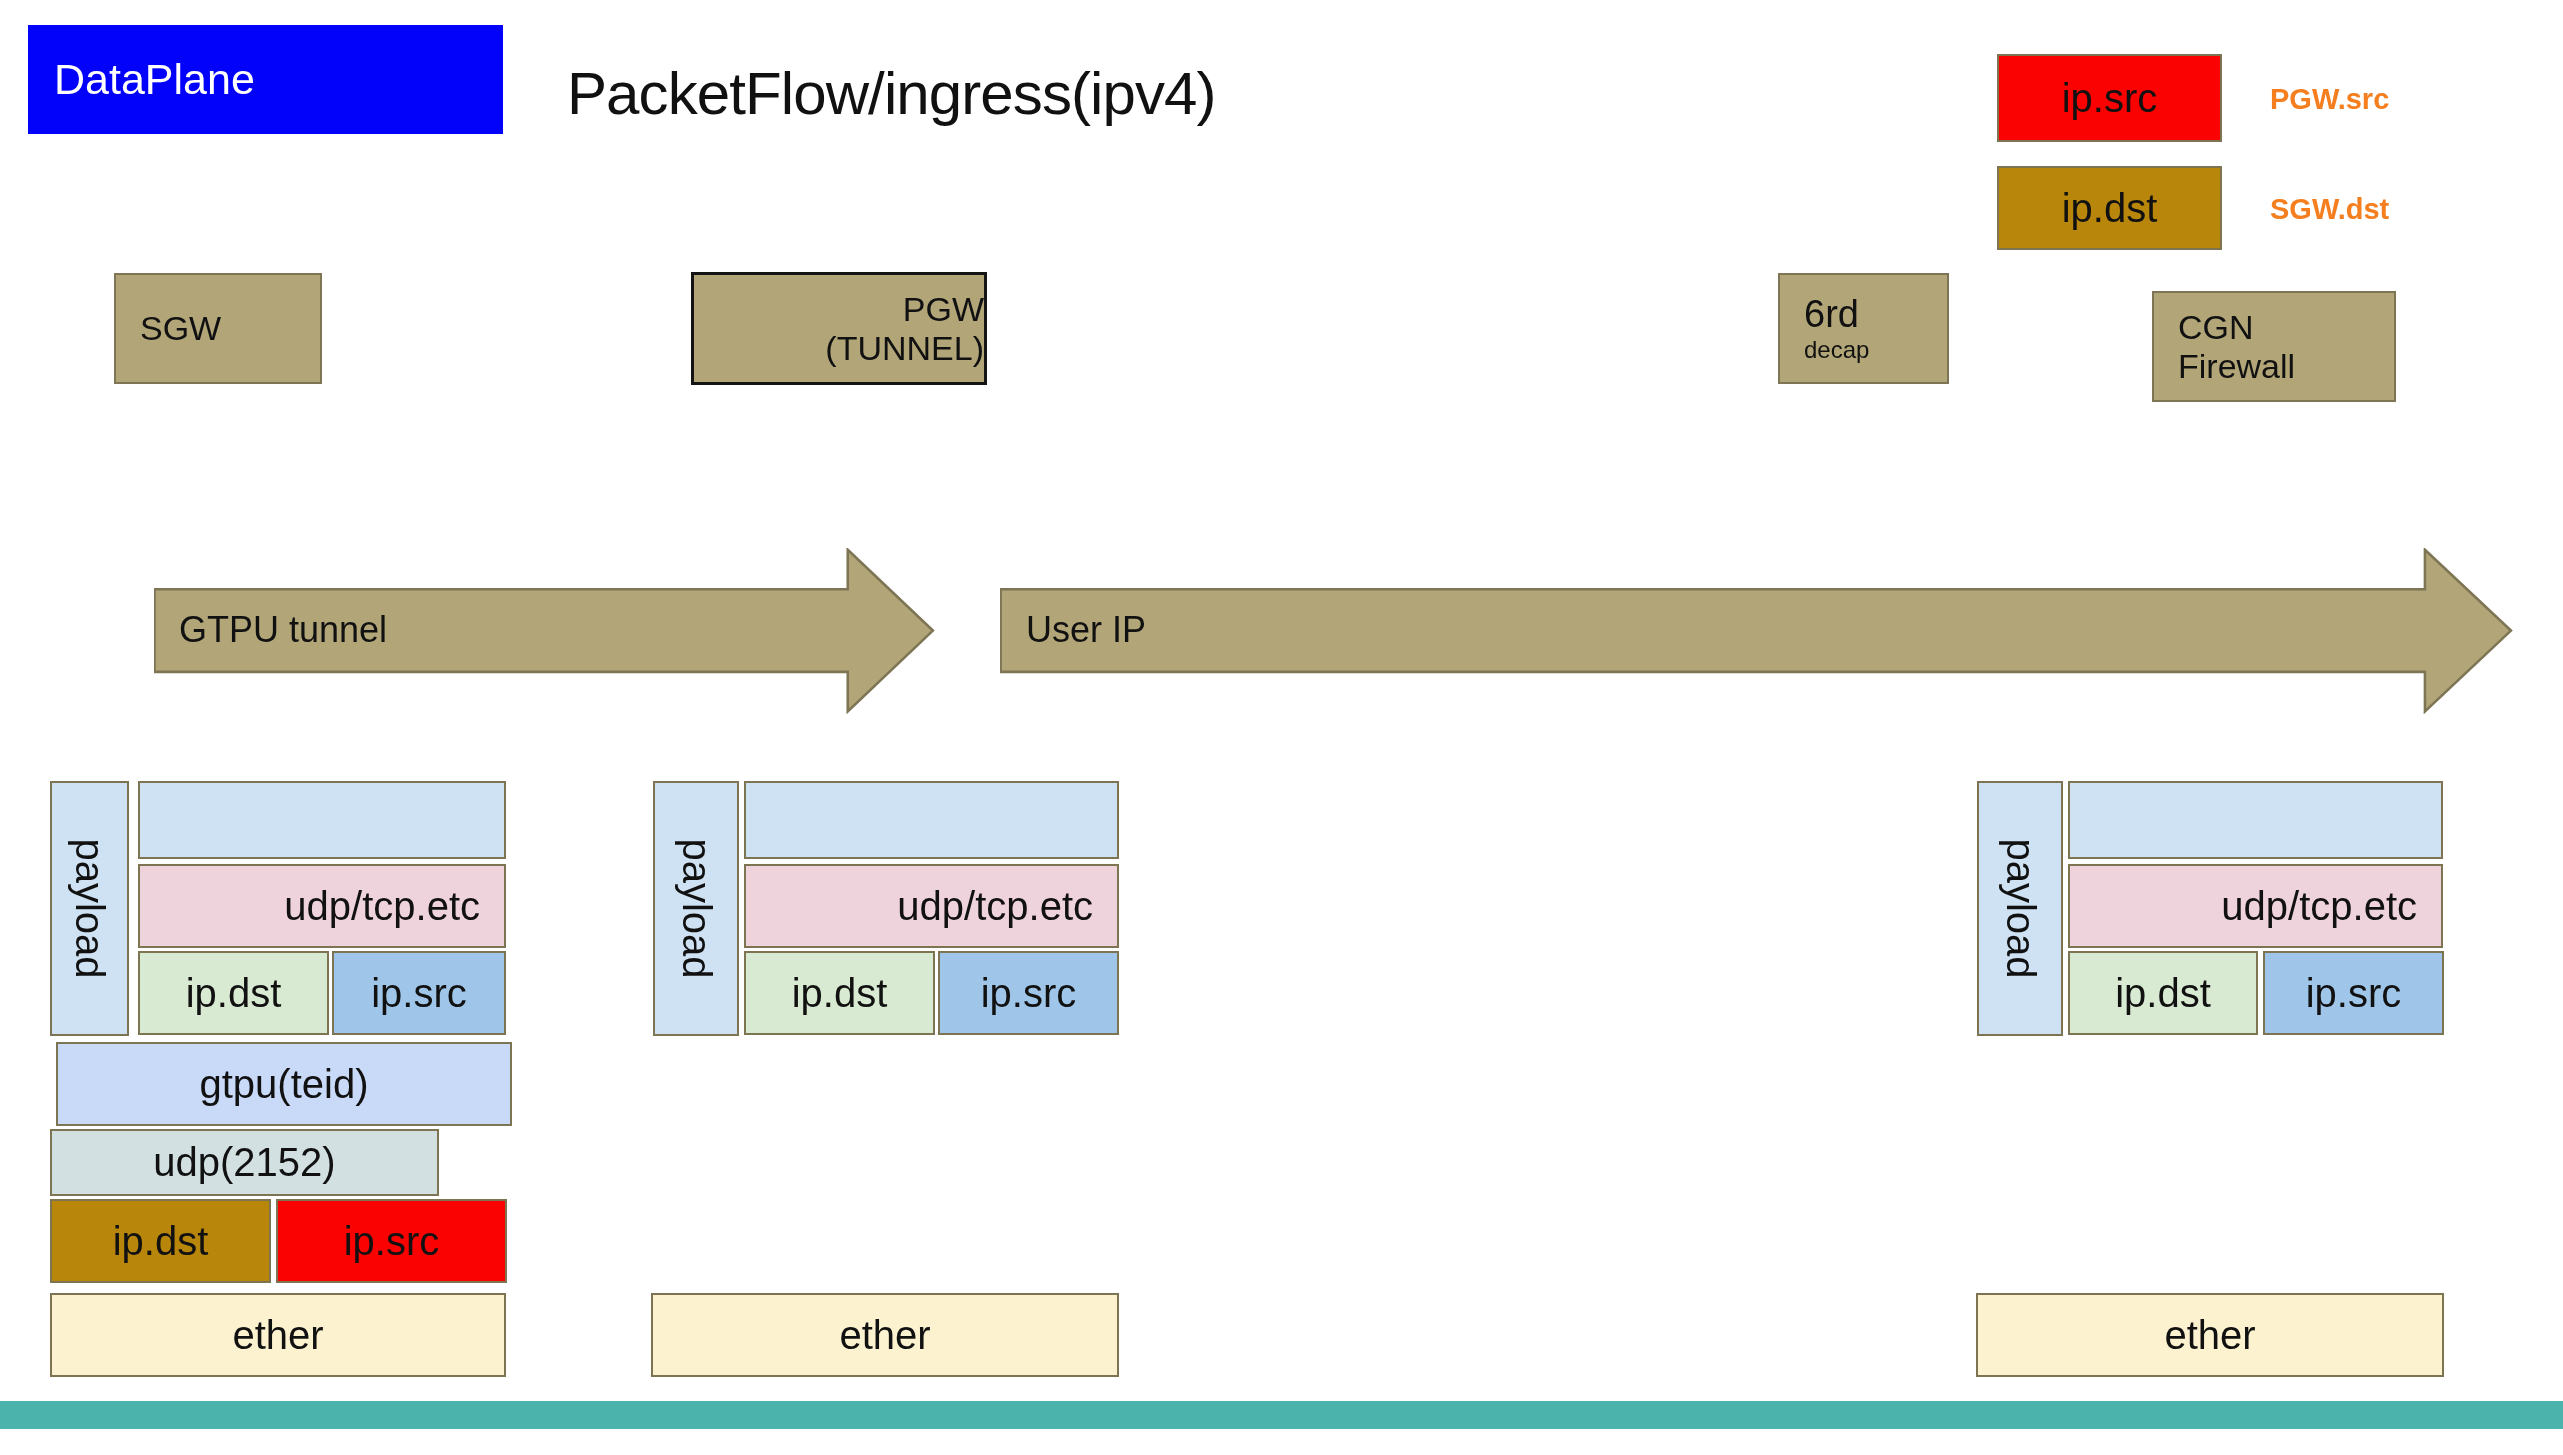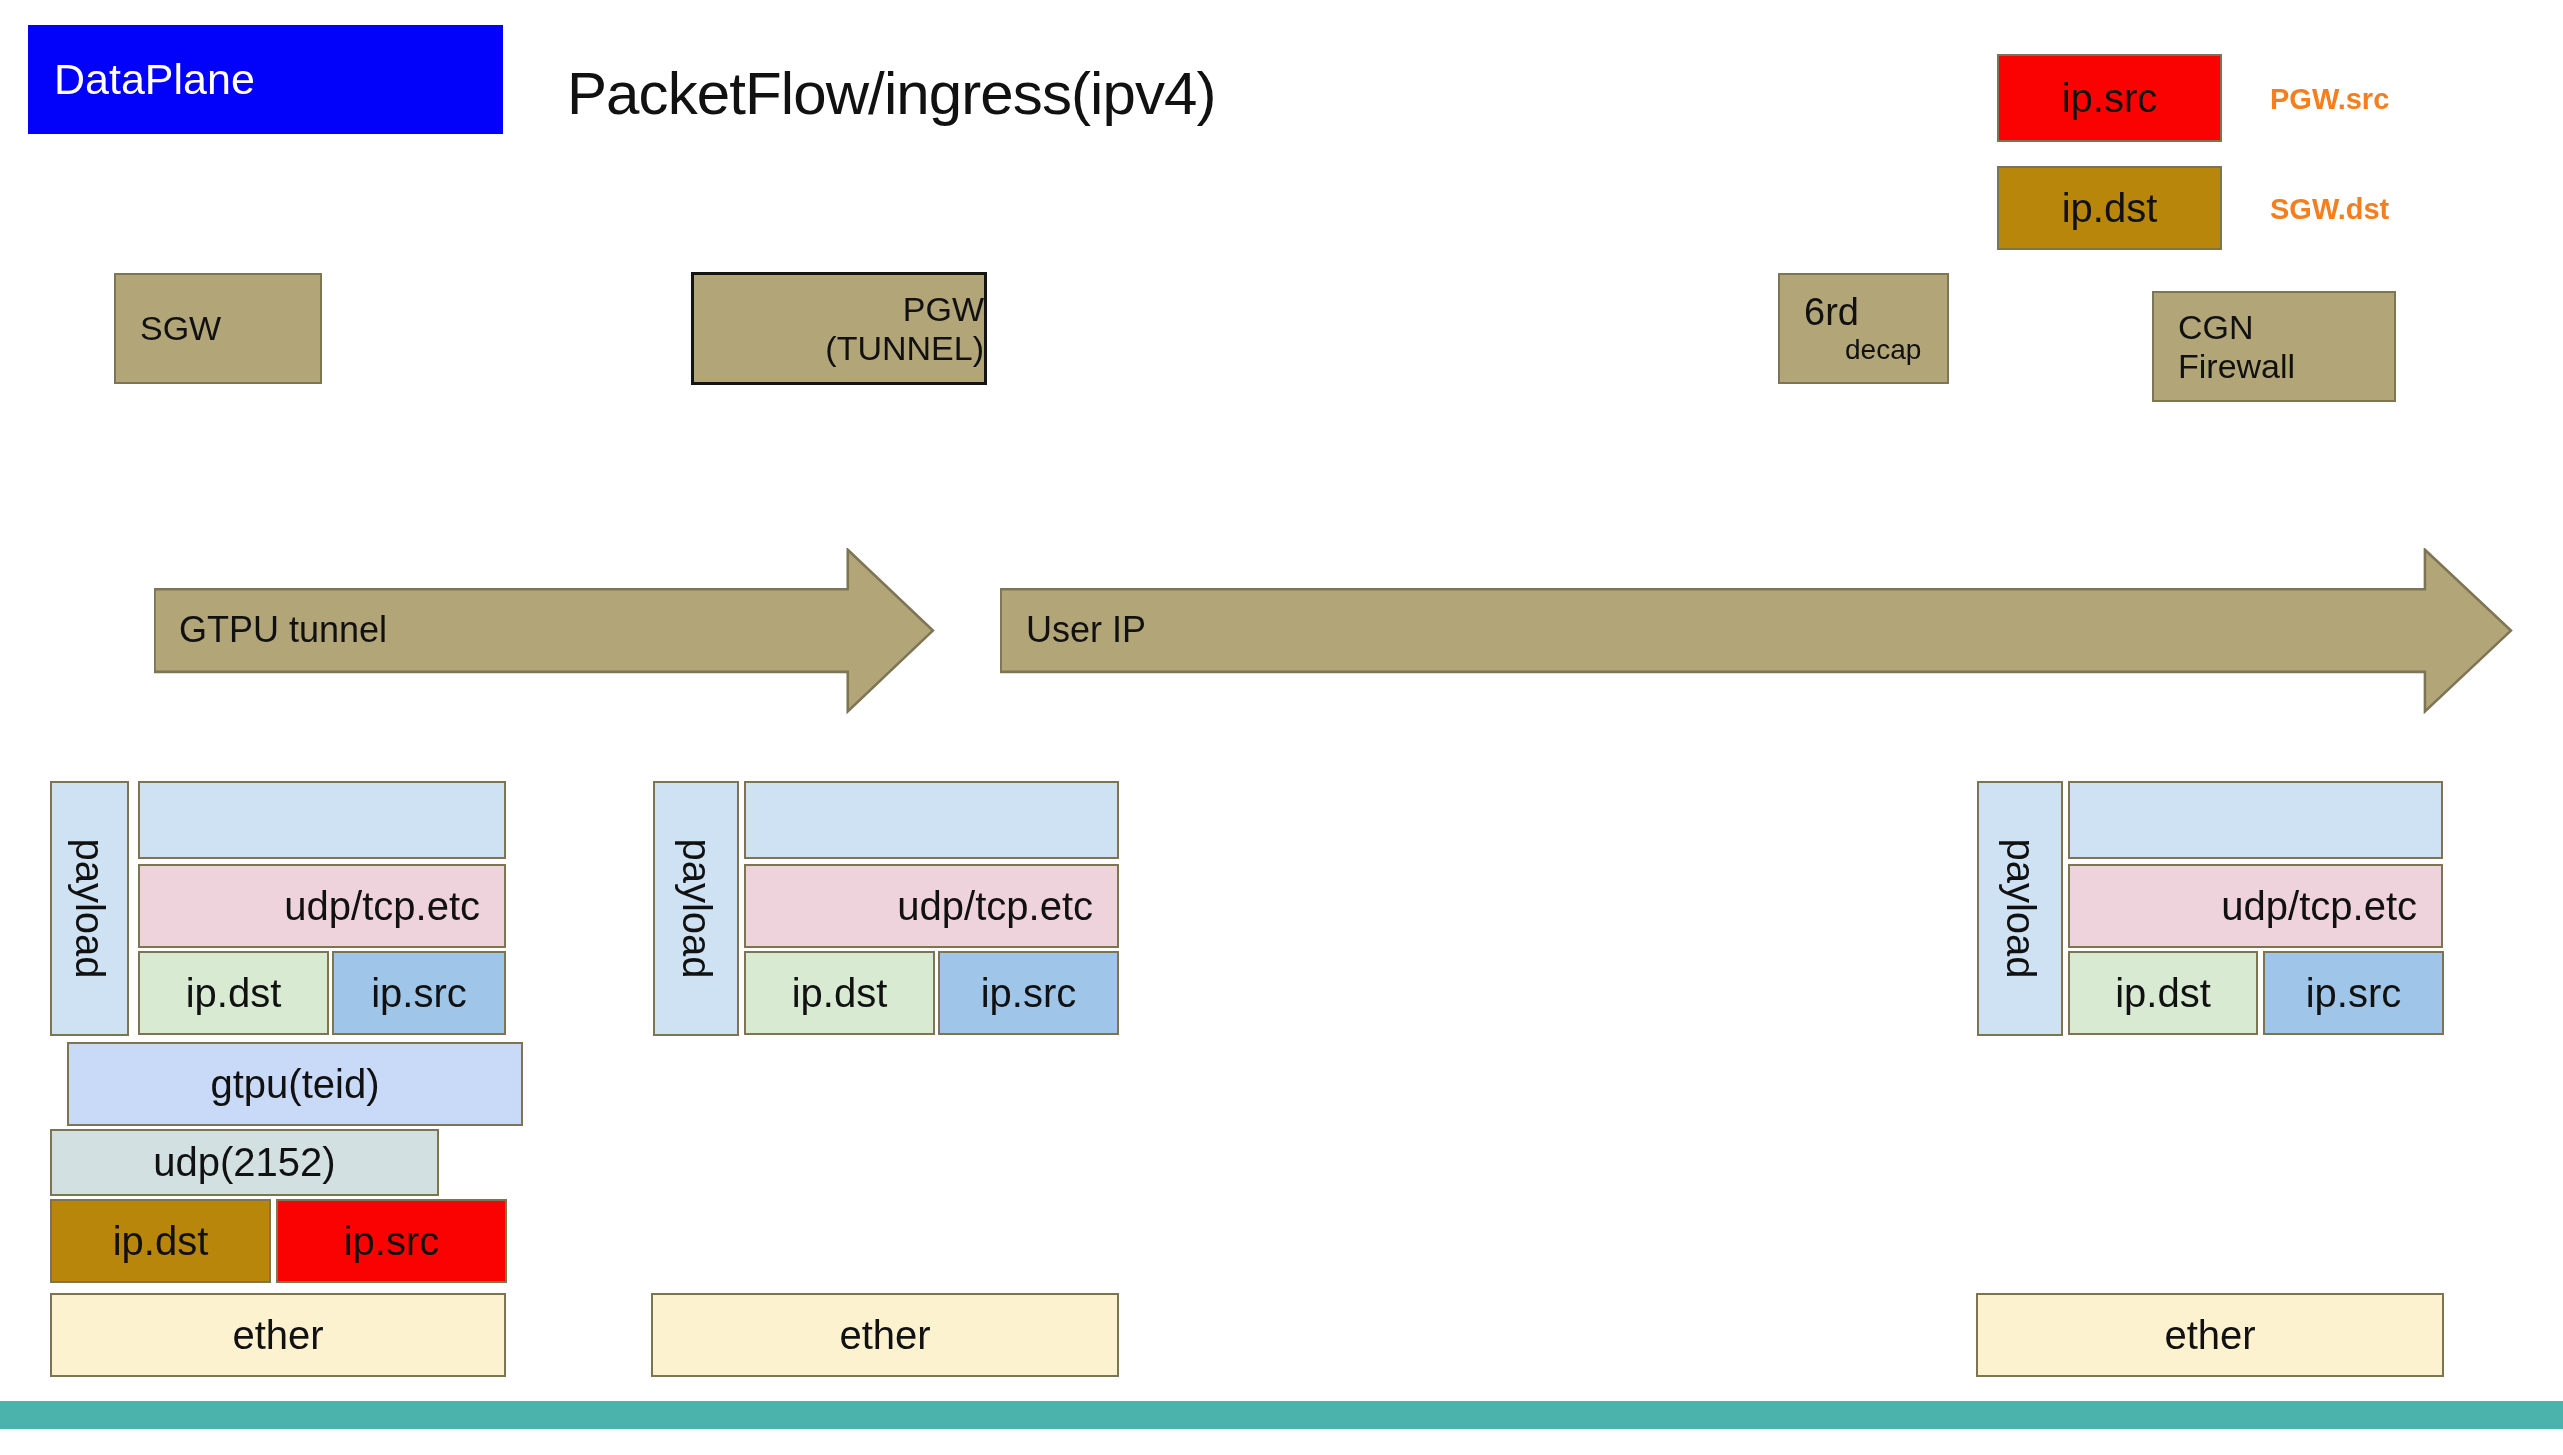--- a/index.html
+++ b/index.html
@@ -16,21 +16,21 @@
   .lgbox{border:2.6px solid var(--box-border,#7d7551);display:flex;align-items:center;justify-content:center;
          font-size:40px;color:#111;}
   .lgnote{color:var(--orange,#f57e1e);font-weight:bold;font-size:29px;white-space:nowrap;}
 
   
   .node{background:var(--khaki,#b2a679);border:2.6px solid var(--khaki-border,#7e7554);
         display:flex;flex-direction:column;justify-content:center;padding-left:24px;
         font-size:34px;color:#111;line-height:1.14;}
   .node.black-border{border:3.4px solid #141414;}
   .node .big{font-size:38px;}
-  .node .small{font-size:28px;margin-left:41px;}
+  .node .small{font-size:24px;}
 
   
   .arrow-label{font-size:36px;color:#111;line-height:52px;white-space:nowrap;}
 
   
   .pbox{border:2.6px solid var(--box-border,#7d7551);display:flex;align-items:center;justify-content:center;
         font-size:40px;color:#111;white-space:nowrap;}
   .pbox.right{justify-content:flex-end;padding-right:24px;}
   .vcol{display:flex;align-items:center;justify-content:center;}
   .vcol span{transform:rotate(90deg);font-size:40px;white-space:nowrap;}
@@ -92,21 +92,21 @@
   <div class="abs pbox" style="left:138px;top:781px;width:368px;height:78px;background:var(--light-blue,#cfe2f3);"></div>
   <div class="abs pbox right" style="left:138px;top:864px;width:368px;height:84px;background:var(--pink,#eed3dd);">
     <span>udp/tcp.etc</span>
   </div>
   <div class="abs pbox" style="left:138px;top:951px;width:191px;height:84px;background:var(--green,#d9ead3);">
     <span>ip.dst</span>
   </div>
   <div class="abs pbox" style="left:332px;top:951px;width:174px;height:84px;background:var(--mid-blue,#9fc5e8);">
     <span>ip.src</span>
   </div>
-  <div class="abs pbox" style="left:67px;top:1042px;width:456px;height:84px;background:var(--periwinkle,#c9daf8);">
+  <div class="abs pbox" style="left:56px;top:1042px;width:456px;height:84px;background:var(--periwinkle,#c9daf8);">
     <span>gtpu(teid)</span>
   </div>
   <div class="abs pbox" style="left:50px;top:1129px;width:389px;height:67px;background:var(--gray-blue,#d3e0e2);">
     <span>udp(2152)</span>
   </div>
   <div class="abs pbox" style="left:50px;top:1199px;width:221px;height:84px;background:var(--gold,#b8860b);">
     <span>ip.dst</span>
   </div>
   <div class="abs pbox" style="left:276px;top:1199px;width:231px;height:84px;background:var(--red,#fb0202);">
     <span>ip.src</span>

